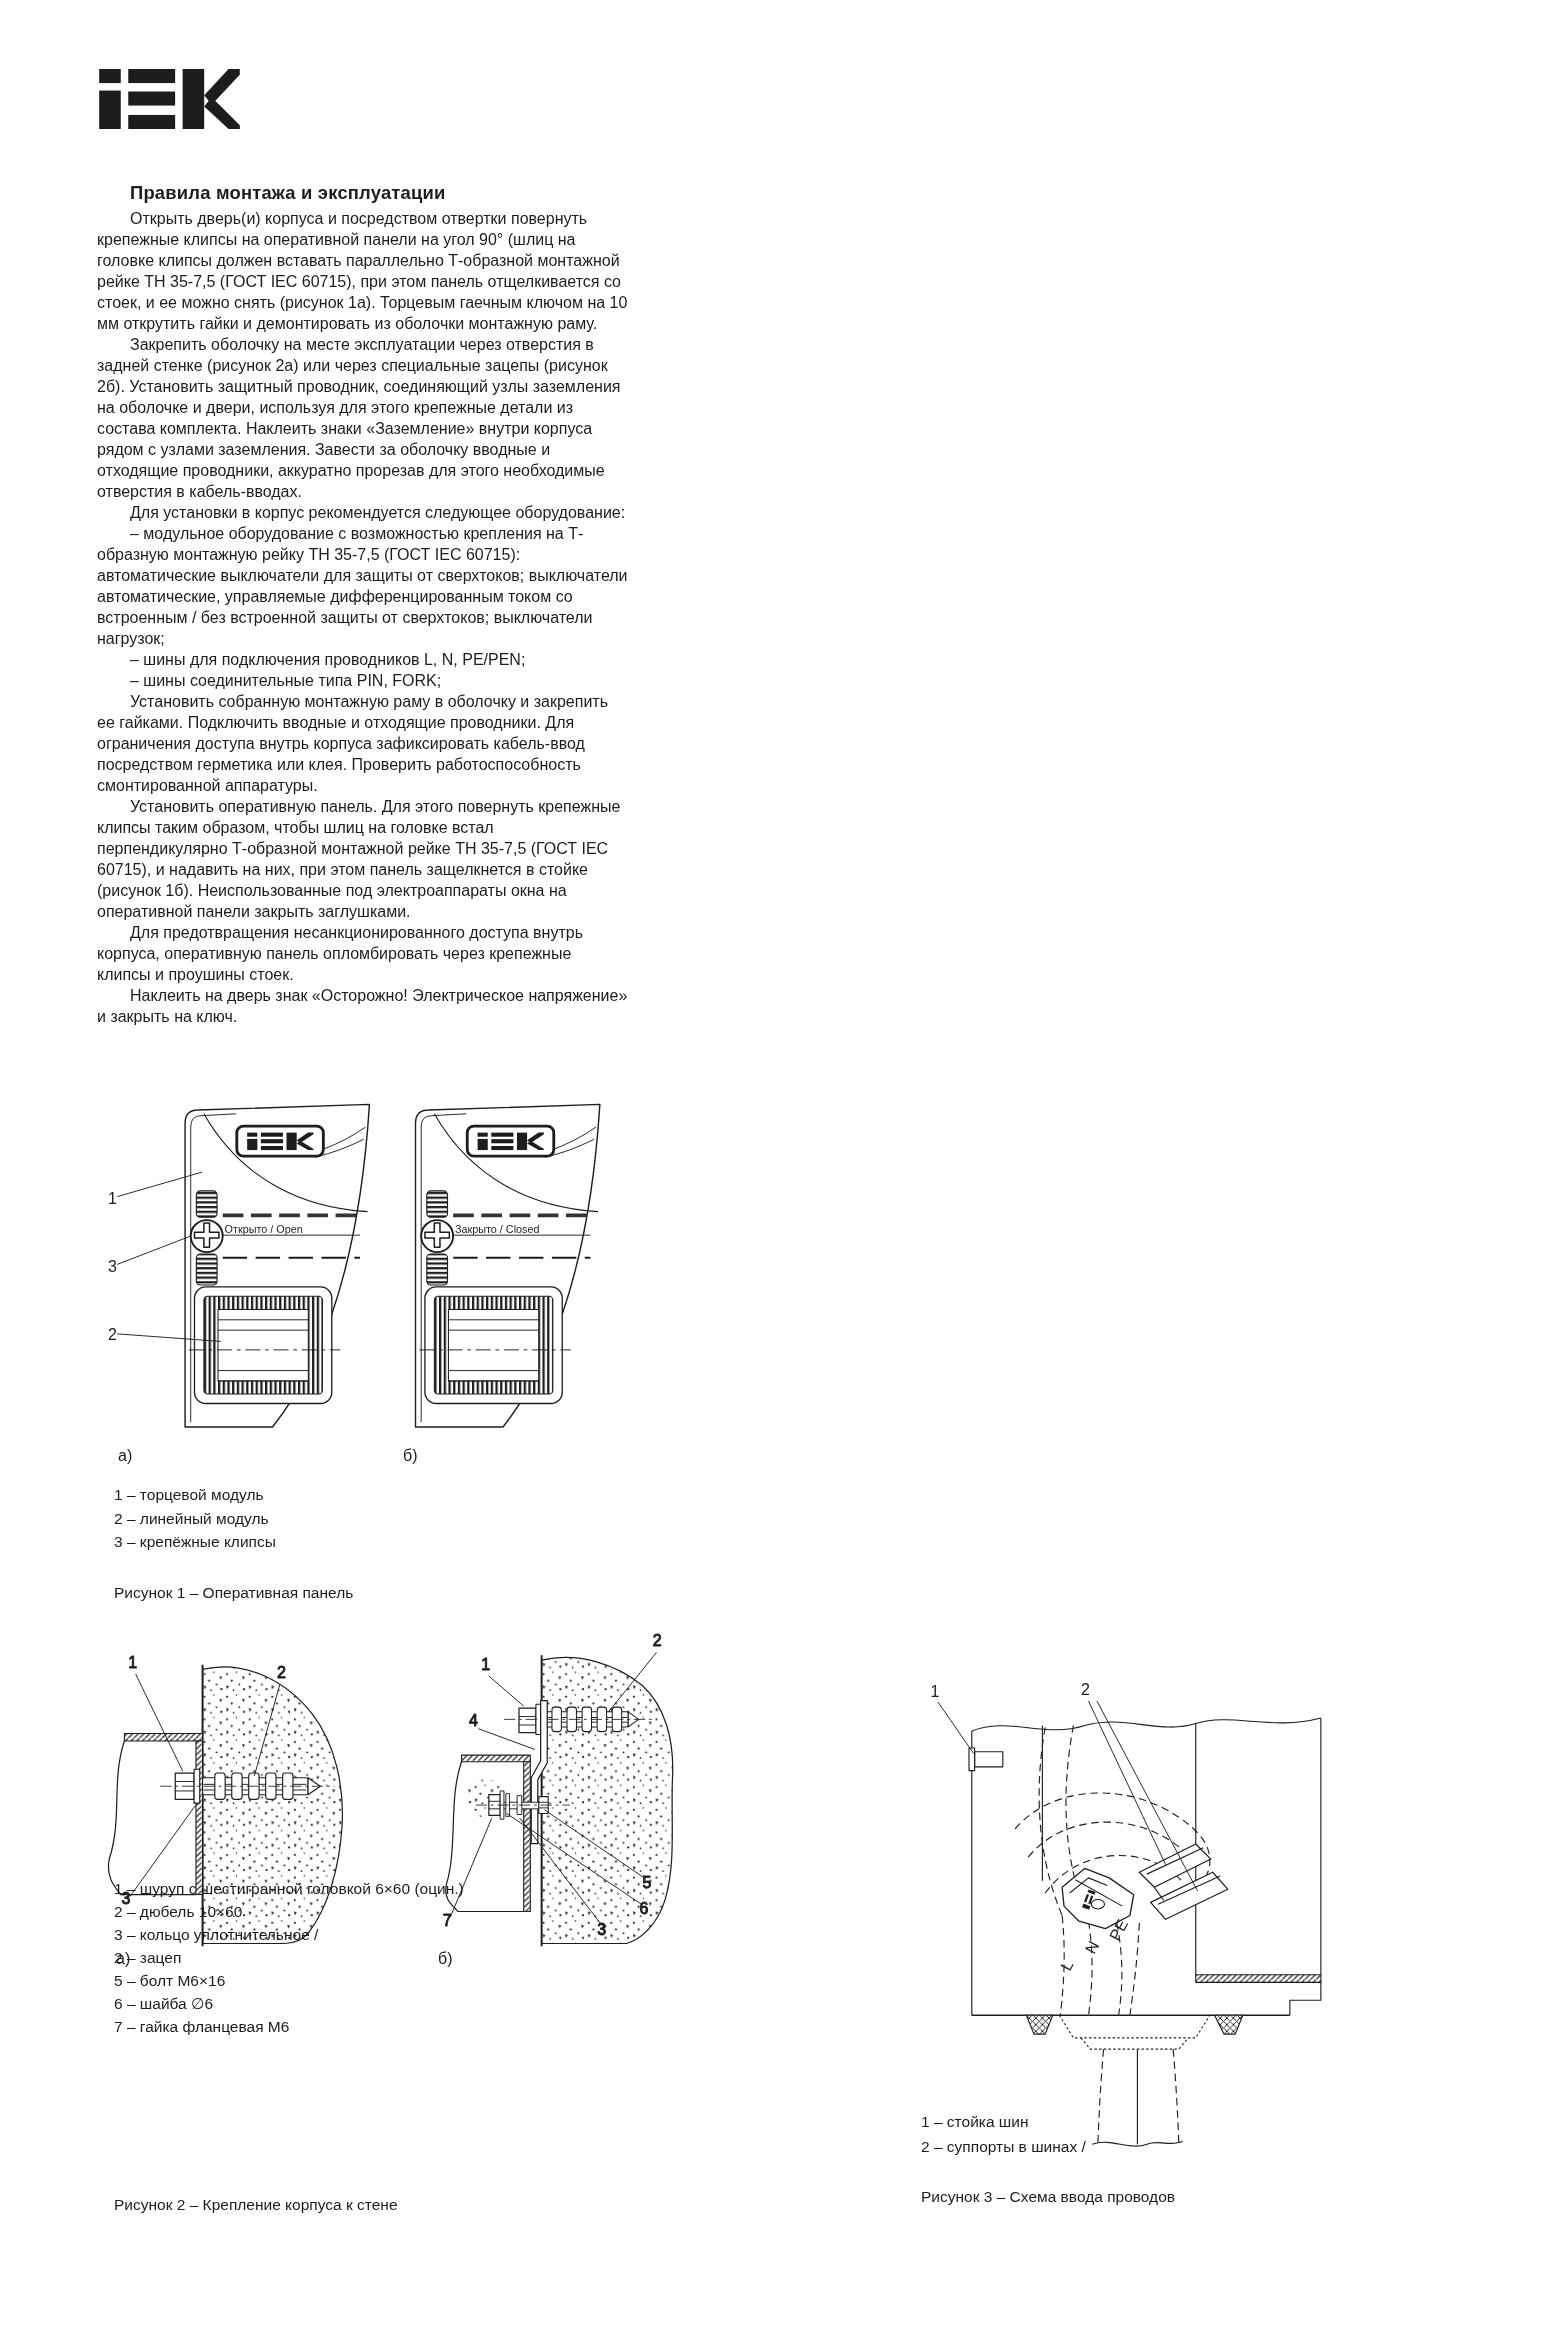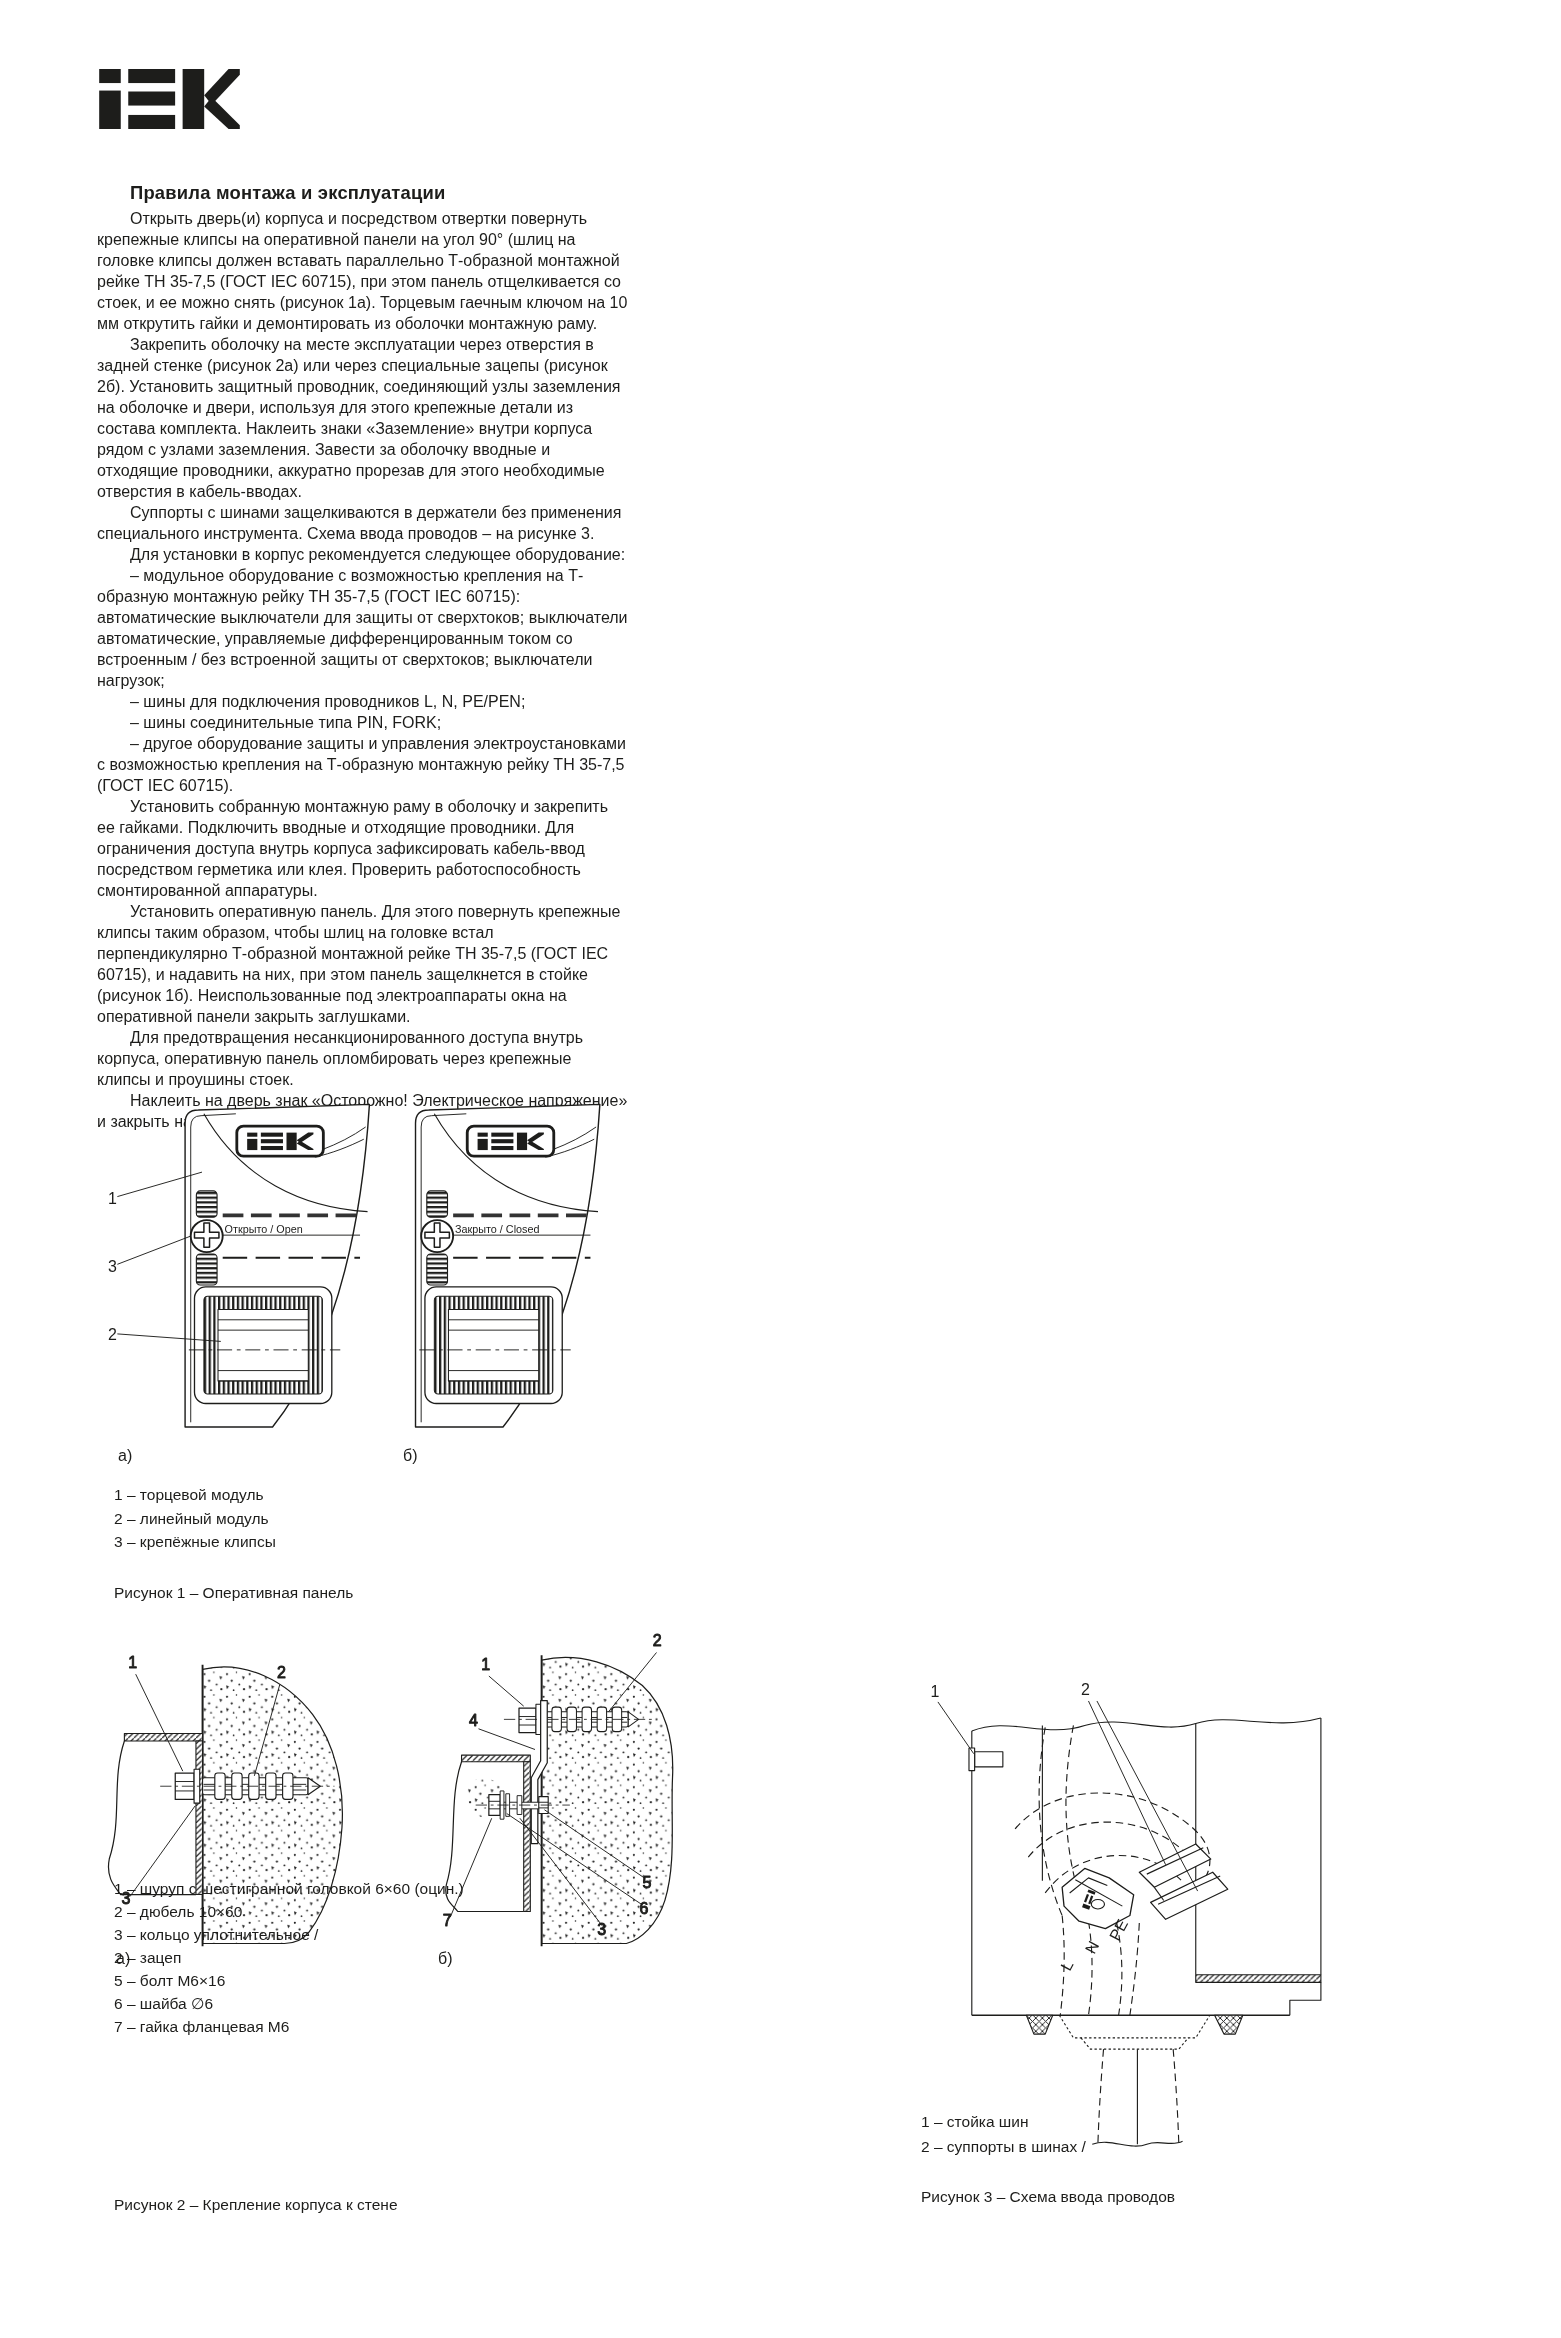--- a/index.html
+++ b/index.html
@@ -67,26 +67,24 @@
       <path d="M112,28 L138,0 L150,0 L150,6 L120,38 Z"></path>
       <path d="M120,30 L150,60 L150,64 L138,64 L112,40 Z"></path>
     </g>
   </svg>
 
   <h1 class="abs doc-heading" style="left:97px;top:182px">Правила монтажа и эксплуатации</h1>
 
   <div class="abs bodytext" style="left:97px;top:208px">
     <p>Открыть дверь(и) корпуса и посредством отвертки повернуть крепежные клипсы на оперативной панели на угол 90° (шлиц на головке клипсы должен вставать параллельно Т-образной монтажной рейке ТН 35-7,5 (ГОСТ IEC 60715), при этом панель отщелкивается со стоек, и ее можно снять (рисунок 1а). Торцевым гаечным ключом на 10 мм открутить гайки и демонтировать из оболочки монтажную раму.</p>
     <p>Закрепить оболочку на месте эксплуатации через отверстия в задней стенке (рисунок 2а) или через специальные зацепы (рисунок 2б). Установить защитный проводник, соединяющий узлы заземления на оболочке и двери, используя для этого крепежные детали из состава комплекта. Наклеить знаки «Заземление» внутри корпуса рядом с узлами заземления. Завести за оболочку вводные и отходящие проводники, аккуратно прорезав для этого необходимые отверстия в кабель-вводах.</p>
-    <p>Суппорты с шинами защелкиваются в держатели без применения специального инструмента. Схема ввода проводов – на рисунке 3.</p>
     <p>Для установки в корпус рекомендуется следующее оборудование:</p>
     <p>– модульное оборудование с возможностью крепления на Т-образную монтажную рейку ТН 35-7,5 (ГОСТ IEC 60715): автоматические выключатели для защиты от сверхтоков; выключатели автоматические, управляемые дифференцированным током со встроенным / без встроенной защиты от сверхтоков; выключатели нагрузок;</p>
     <p>– шины для подключения проводников L, N, PE/PEN;</p>
     <p>– шины соединительные типа PIN, FORK;</p>
-    <p>– другое оборудование защиты и управления электроустановками с возможностью крепления на Т-образную монтажную рейку ТН 35-7,5 (ГОСТ IEC 60715).</p>
     <p>Установить собранную монтажную раму в оболочку и закрепить ее гайками. Подключить вводные и отходящие проводники. Для ограничения доступа внутрь корпуса зафиксировать кабель-ввод посредством герметика или клея. Проверить работоспособность смонтированной аппаратуры.</p>
     <p>Установить оперативную панель. Для этого повернуть крепежные клипсы таким образом, чтобы шлиц на головке встал перпендикулярно Т-образной монтажной рейке ТН 35-7,5 (ГОСТ IEC 60715), и надавить на них, при этом панель защелкнется в стойке (рисунок 1б). Неиспользованные под электроаппараты окна на оперативной панели закрыть заглушками.</p>
     <p>Для предотвращения несанкционированного доступа внутрь корпуса, оперативную панель опломбировать через крепежные клипсы и проушины стоек.</p>
     <p>Наклеить на дверь знак «Осторожно! Электрическое напряжение» и закрыть на ключ.</p>
   </div>
 
   <svg class="abs" style="left:89px;top:1095px" width="527" height="348" viewBox="0 0 560 370">
     <defs>
       <g id="panelShape" stroke="#1d1d1b" fill="none" stroke-linejoin="round">
 

